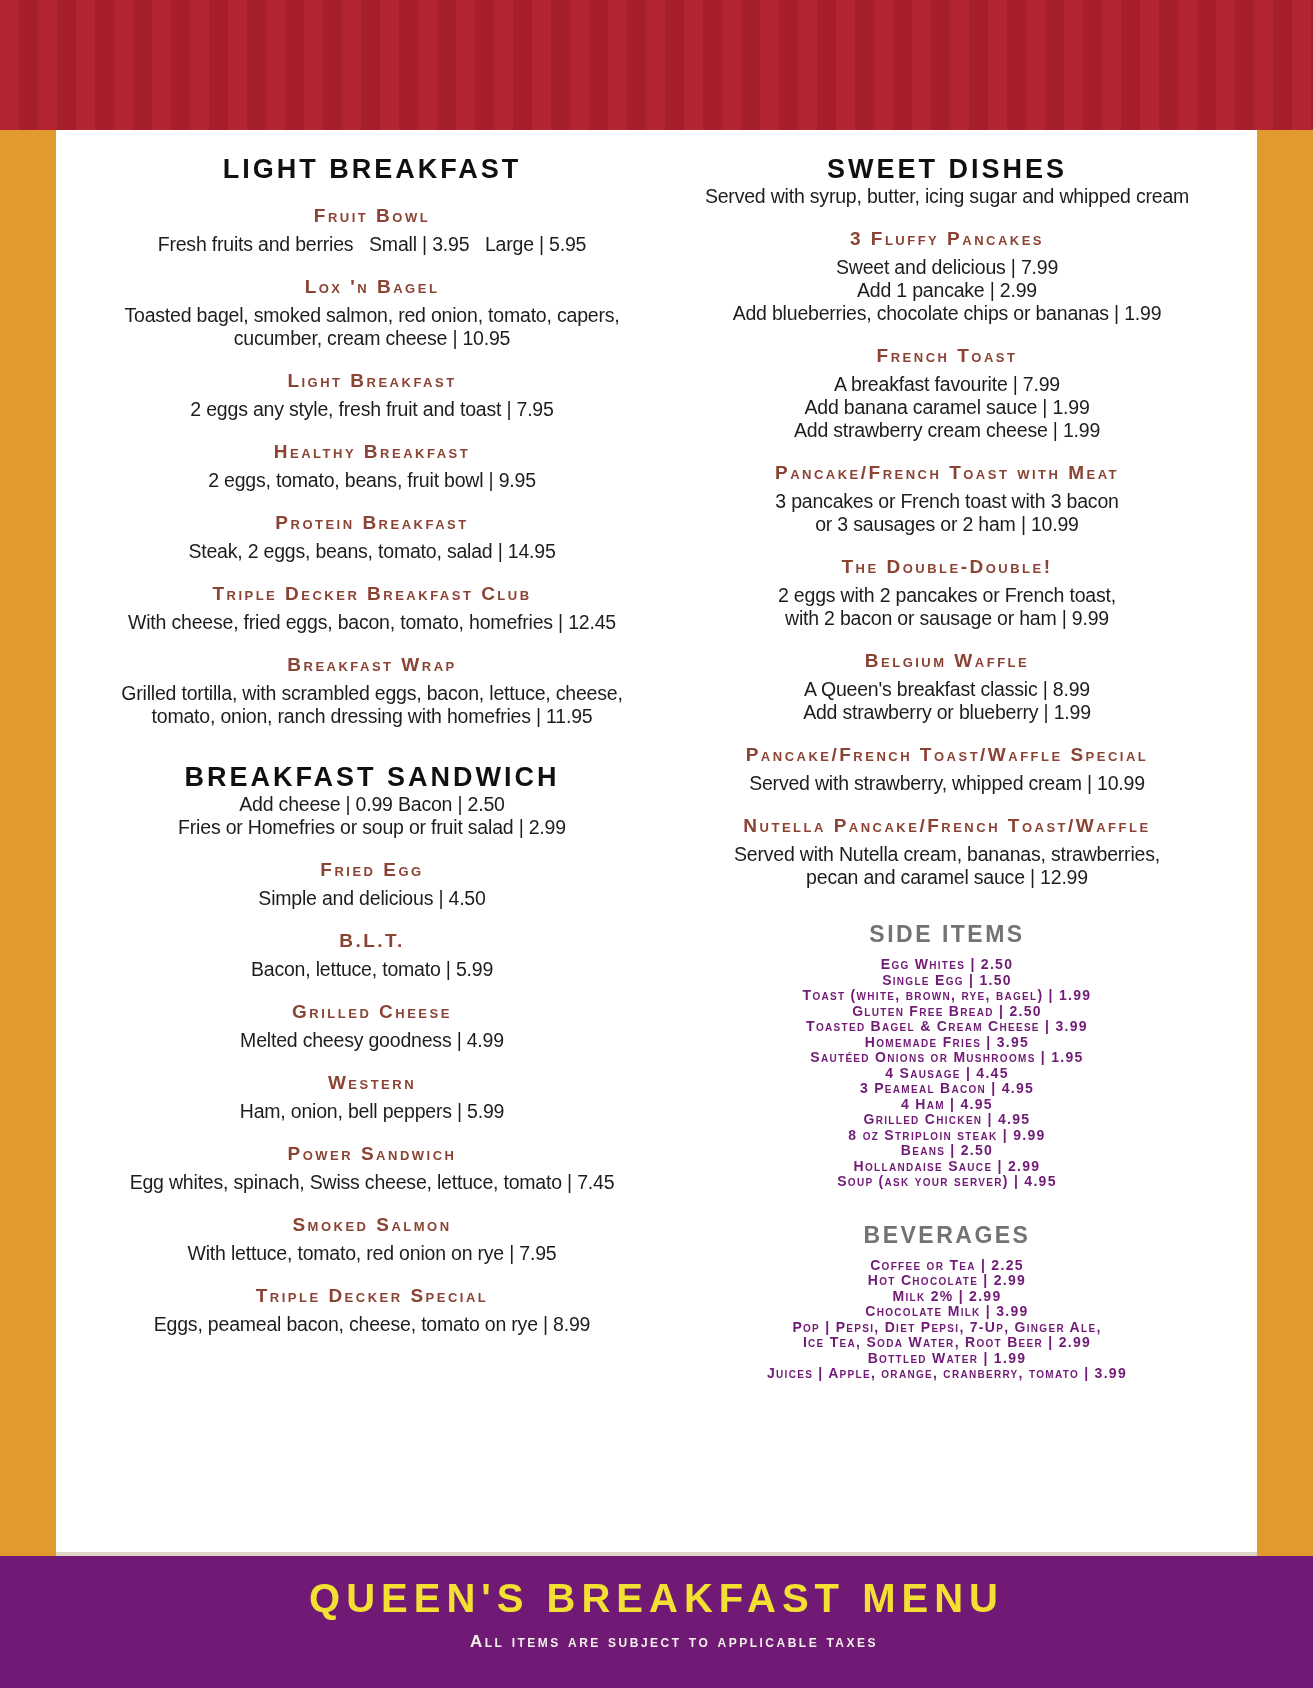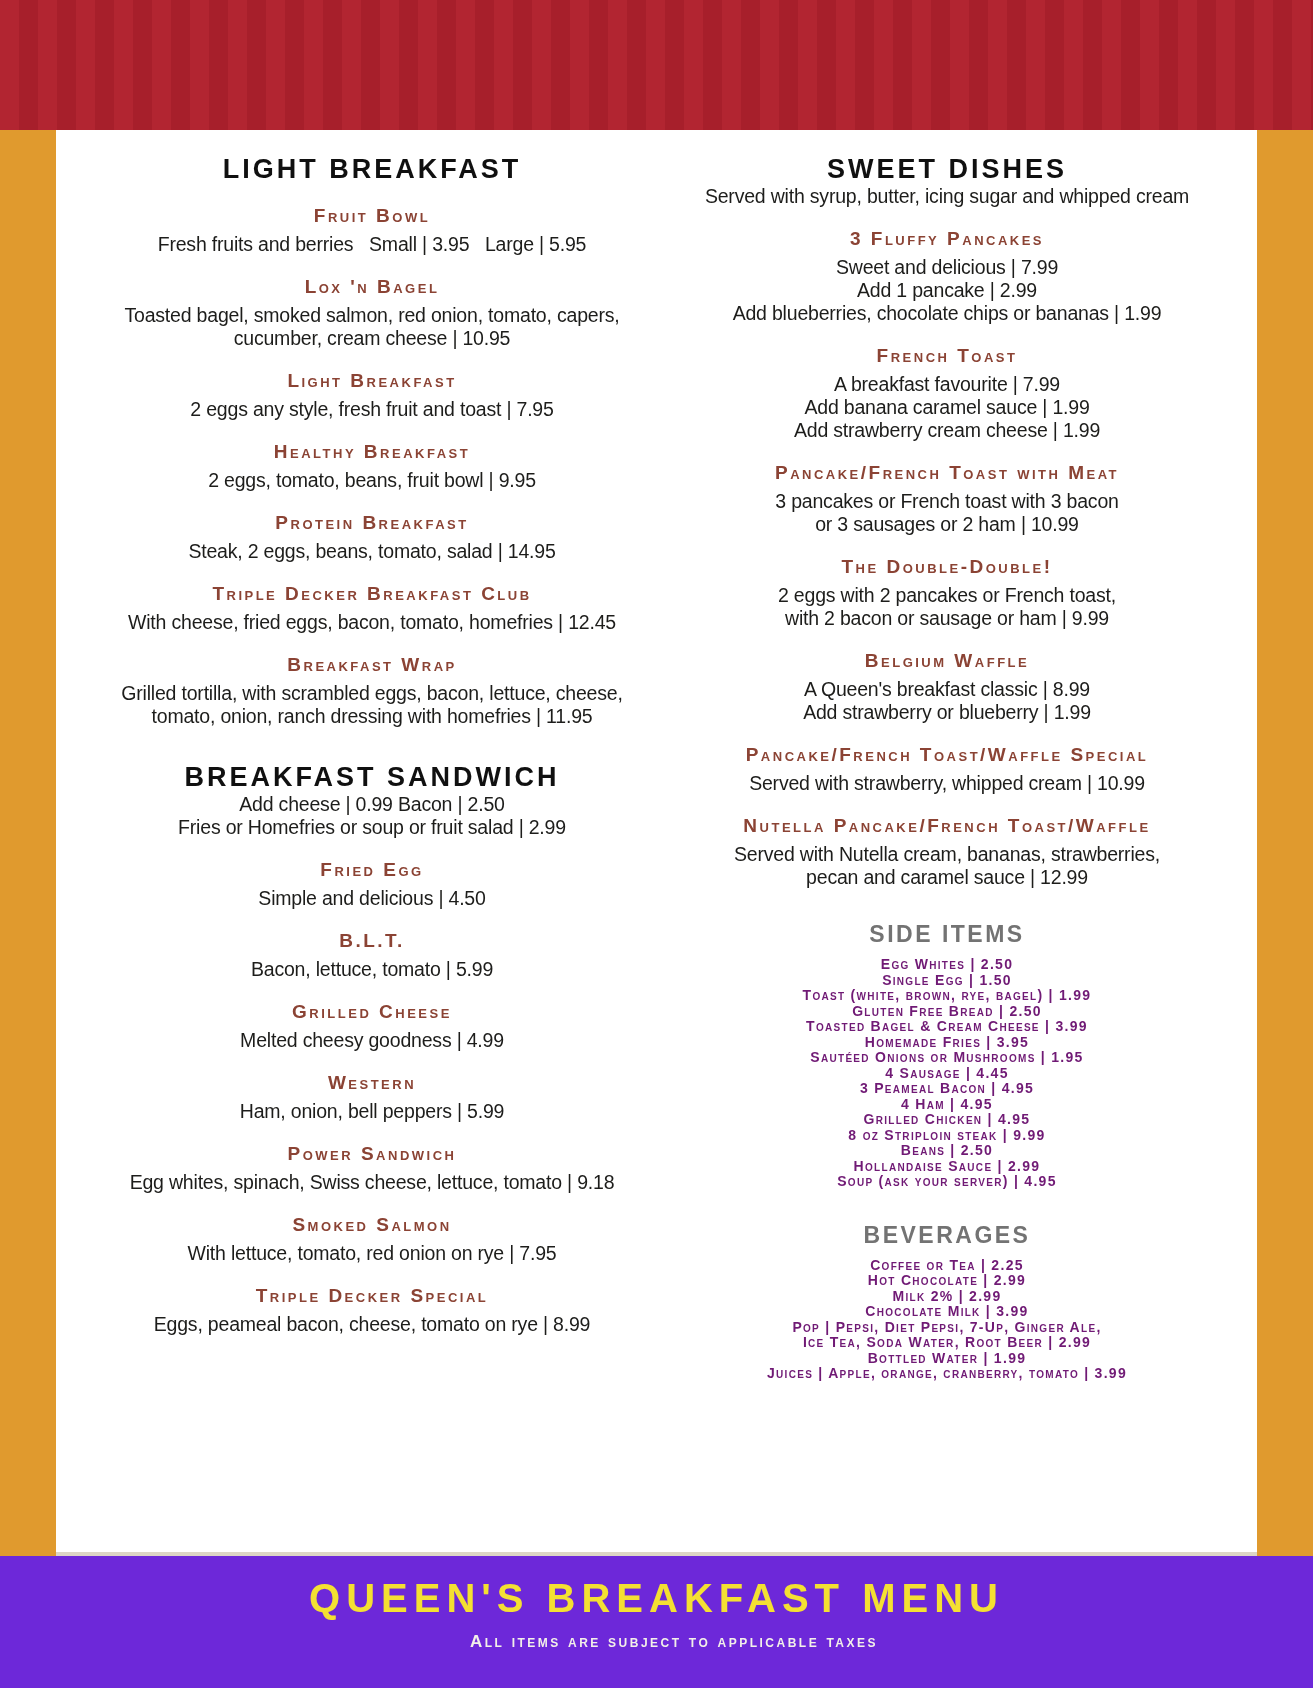--- a/index.html
+++ b/index.html
@@ -16,21 +16,21 @@
   .section-title.small{font-size:23px;letter-spacing:2.5px;margin-top:32px;}
   .section-sub{margin-top:7px;text-align:center;}
   .line{font-size:19.5px;line-height:23px;margin:0;white-space:pre-wrap;letter-spacing:-0.2px;}
   .item{margin-top:20px;}
   .item-name{font-size:19px;font-weight:bold;font-variant:small-caps;letter-spacing:2.5px;
         color:#8b4334;margin:0 0 6px;}
   .tight-list{margin-top:9px;}
   .tight-line{font-size:14px;line-height:15.5px;font-weight:bold;font-variant:small-caps;
         letter-spacing:1.3px;margin:0;color:#701a75;white-space:pre-wrap;}
   .tan-strip{position:absolute;left:56px;width:1201px;bottom:132px;height:4px;background:#ddd5c5;}
-  .footer{position:absolute;left:0;right:0;bottom:0;height:132px;background:#6d28d9;text-align:center;}
+  .footer{position:absolute;left:0;right:0;bottom:0;height:132px;background:#701a75;text-align:center;}
   .footer-title{margin:20px 0 0;font-size:40px;font-weight:bold;letter-spacing:6px;color:#f4e032;}
   .footer-sub{margin:11px 0 0;font-size:17px;font-weight:bold;font-variant:small-caps;
         letter-spacing:2.5px;color:#f3efe9;padding-left:35px;}
 </style>
 </head>
 <body>
 
 <div class="page">
   <div class="banner"></div>
   <div class="content">
@@ -81,21 +81,21 @@
         <div class="item">
           <h3 class="item-name">Grilled Cheese</h3>
           <p class="line">Melted cheesy goodness | 4.99</p>
         </div>
         <div class="item">
           <h3 class="item-name">Western</h3>
           <p class="line">Ham, onion, bell peppers | 5.99</p>
         </div>
         <div class="item">
           <h3 class="item-name">Power Sandwich</h3>
-          <p class="line">Egg whites, spinach, Swiss cheese, lettuce, tomato | 9.18</p>
+          <p class="line">Egg whites, spinach, Swiss cheese, lettuce, tomato | 7.45</p>
         </div>
         <div class="item">
           <h3 class="item-name">Smoked Salmon</h3>
           <p class="line">With lettuce, tomato, red onion on rye | 7.95</p>
         </div>
         <div class="item">
           <h3 class="item-name">Triple Decker Special</h3>
           <p class="line">Eggs, peameal bacon, cheese, tomato on rye | 8.99</p>
         </div>
       </div>

